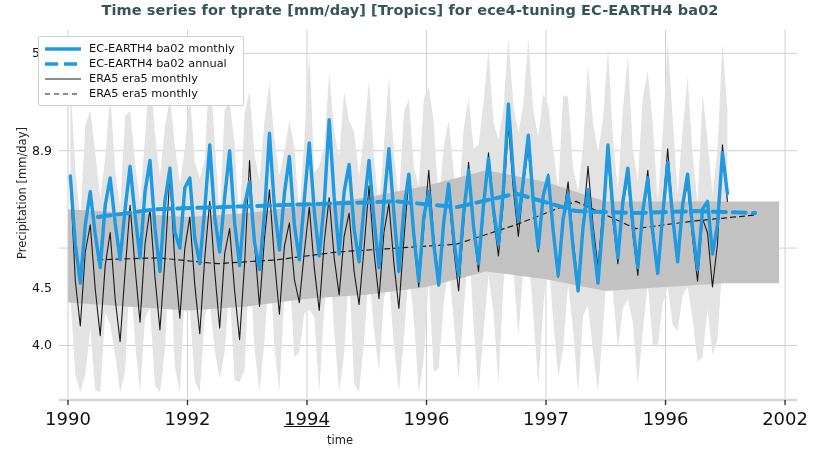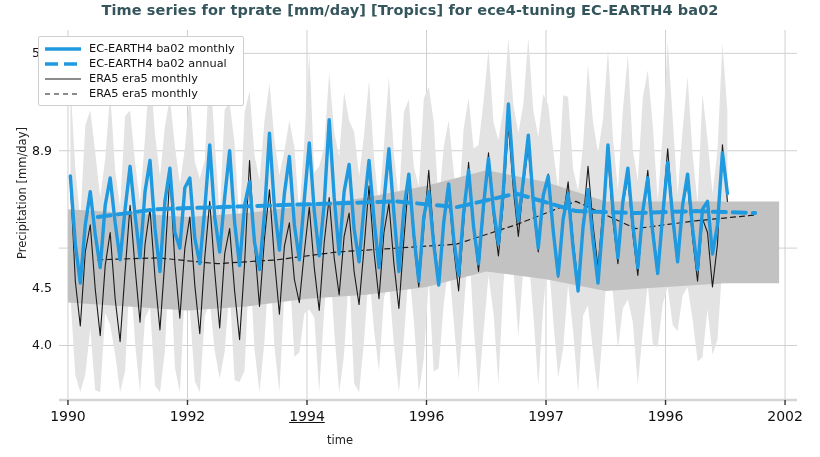--- a/index.html
+++ b/index.html
@@ -17,21 +17,21 @@
   #ylabel{
     position:absolute;left:-88px;top:186px;width:220px;text-align:center;
     font-size:11.5px;color:#222;transform:rotate(-90deg);
     transform-origin:center center;
   }
   #xlabel{
     position:absolute;left:0;top:433px;width:680px;text-align:center;
     font-size:11.5px;color:#222;
   }
   .ytick{position:absolute;width:44px;text-align:right;font-size:12.5px;color:#111;}
-  .xtick{position:absolute;width:60px;text-align:center;font-size:14px;color:#111;}
+  .xtick{position:absolute;width:60px;text-align:center;font-size:18px;color:#111;}
 
   #legend{
     position:absolute;left:38px;top:36px;
     background:#ffffff;border:1px solid #cfcfcf;border-radius:2px;
     padding:4px 8px 4px 5px;
   }
   .legend-row{display:flex;align-items:center;height:15px;}
   .legend-key{width:38px;height:12px;margin-right:7px;flex:0 0 38px;position:relative;}
   .legend-key svg{display:block;}
   .legend-text{font-size:11.3px;color:#111;white-space:nowrap;line-height:12px;}

